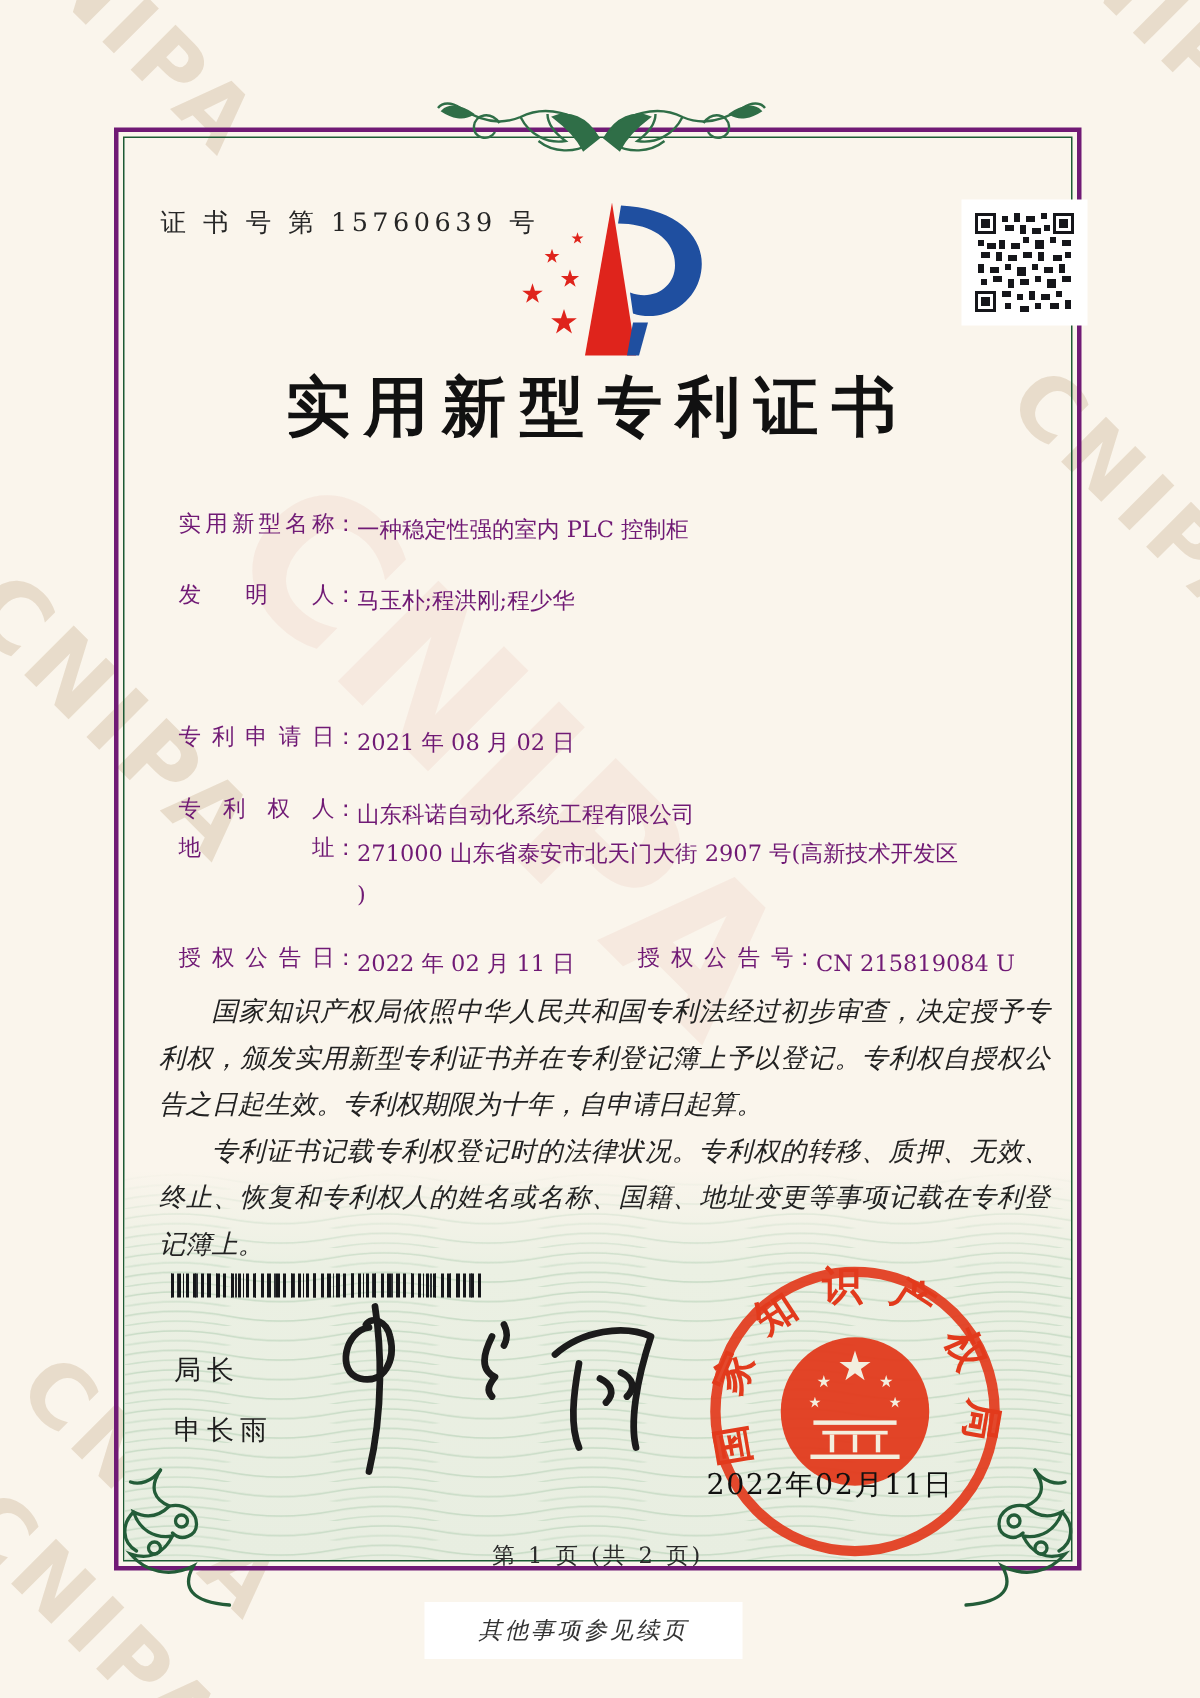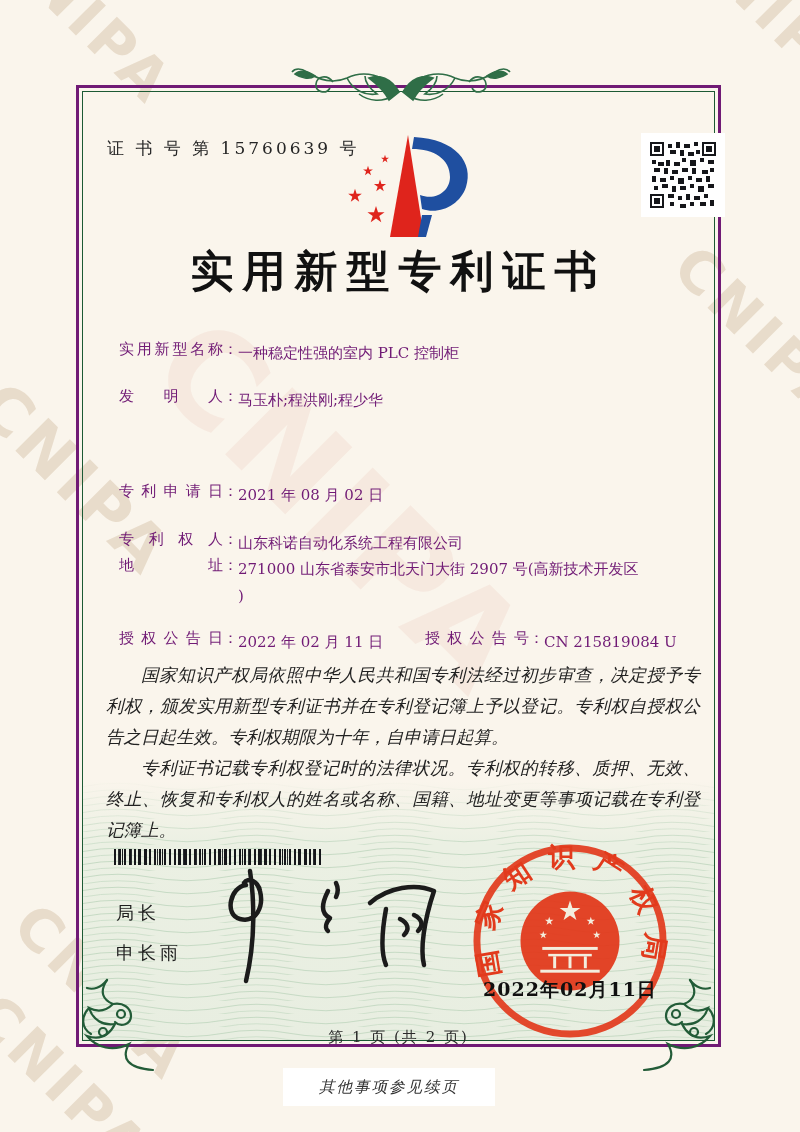--- a/index.html
+++ b/index.html
@@ -48,22 +48,22 @@
              background:
                repeating-linear-gradient(90deg,#15161a 0 2px,transparent 2px 5px),
                repeating-linear-gradient(90deg,#15161a 0 1px,transparent 1px 8px),
                repeating-linear-gradient(90deg,transparent 0 4px,#2a2c30 4px 5px,transparent 5px 13px); }
 
   .signer-title { position:absolute; left:37px; top:813px; font-size:18px; color:#1d1d1d; letter-spacing:4px; z-index:2; }
   .signer-name  { position:absolute; left:37px; top:853px; font-size:18px; color:#1d1d1d; letter-spacing:4px; z-index:2; }
   .signature { position:absolute; left:131px; top:775px; z-index:2; }
 
   .seal { position:absolute; left:392px; top:754px; width:198px; height:198px; z-index:2; }
-  .seal-date { position:absolute; left:392px; top:889px; width:198px; text-align:center;
-               font-size:19px; color:#101010; letter-spacing:1px; z-index:3;font-weight:bold; }
+  .seal-date { position:absolute; left:392px; top:889px; width:198px; text-align:left;
+               font-size:19px; color:#101010; letter-spacing:1px; z-index:3; }
 
   .page-info { position:absolute; left:0; right:0; top:940px; text-align:center;
                font-size:15px; letter-spacing:2px; color:#2a2a2a; z-index:2; }
 
   .cont-note { position:absolute; left:283px; top:1068px; width:212px; height:38px; background:#ffffff;
                z-index:1; text-align:center; line-height:38px; font-size:15.5px; font-style:italic;
                letter-spacing:2px; color:#333; }
 
   .ornament-top { position:absolute; left:212px; top:-26px; z-index:2; }
   .corner { position:absolute; z-index:2; }

